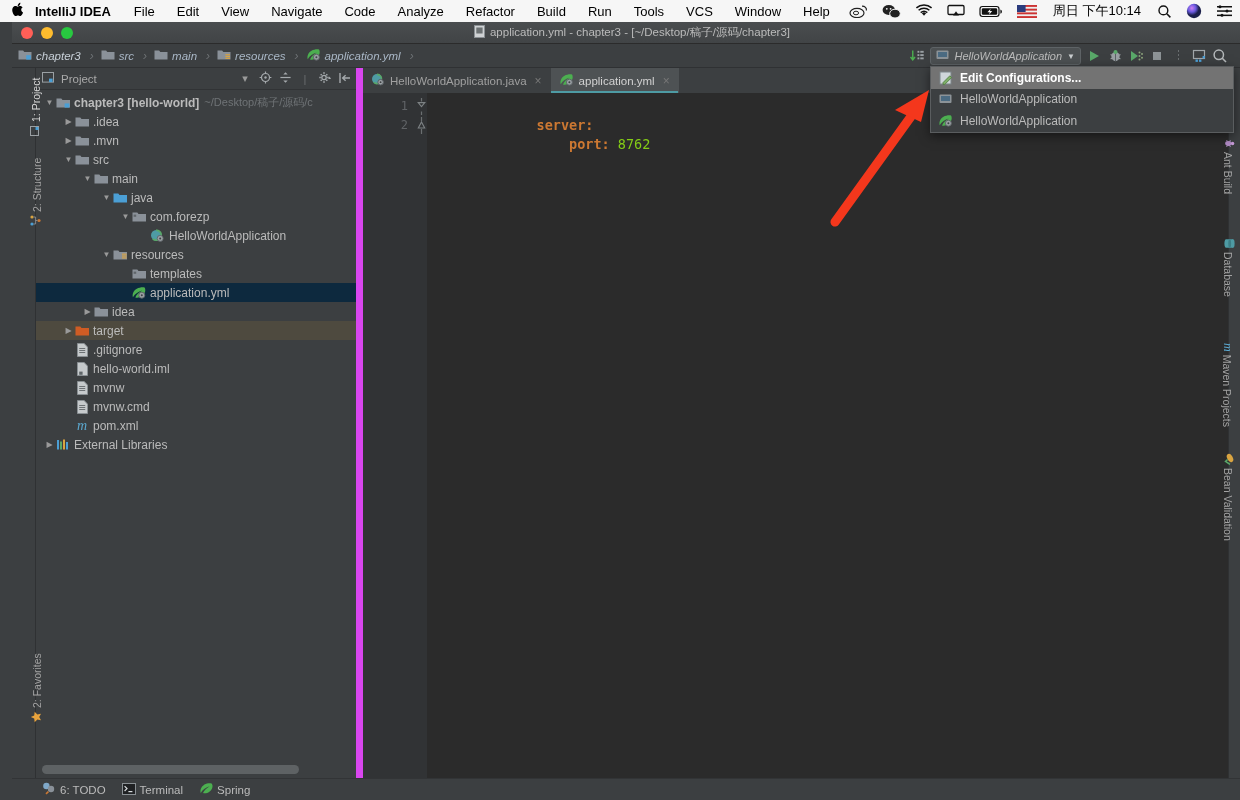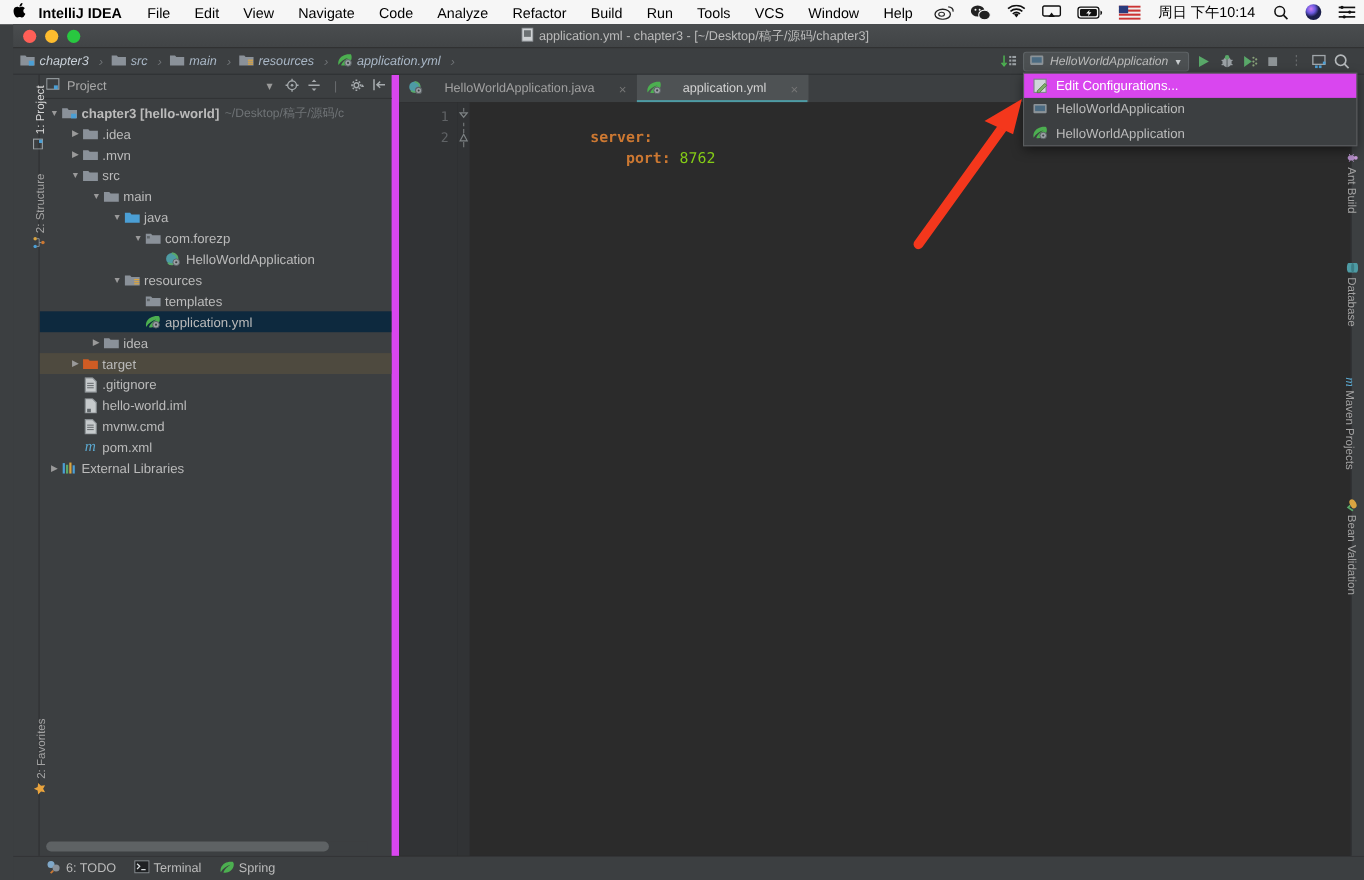--- a/index.html
+++ b/index.html
@@ -122,21 +122,21 @@
   #hscroll {
     position: absolute; left: 6px; right: 22px; bottom: 4px; height: 9px;
   }
   #hscroll .track { width: 100%; height: 9px; background: #3c3f41; }
   #hscroll .thumb { width: 88%; height: 9px; background: #5e6264; border-radius: 5px; }
 
   
   #editor { flex: 1; display: flex; flex-direction: column; background: #2b2b2b; }
   #tabs { height: 25px; background: #3c3f41; display: flex; align-items: stretch; }
   .tab {
-    display: flex; align-items: center; gap: 19px; padding: 0 8px;
+    display: flex; align-items: center; gap: 5px; padding: 0 8px;
     font-size: 11.5px; color: #a0a0a0; border-right: 1px solid #32343600;
     position: relative;
   }
   .tab.active { background: #4e5254; color: #d2d2d2; }
   .tab.active::after {
     content: ''; position: absolute; left: 0; right: 0; bottom: 0;
     height: 2px; background: #4e9ba4;
   }
   .tab .x { color: #777; font-size: 12px; margin-left: 3px; }
 
@@ -170,21 +170,21 @@
   
   #dropdown {
     position: absolute; left: 918px; top: 44px; width: 304px;
     background: #3c3f41; border: 1px solid #5a5d5f;
     box-shadow: 0 3px 10px rgba(0,0,0,.5); z-index: 40;
   }
   .ditem {
     height: 21.5px; display: flex; align-items: center; gap: 7px;
     padding: 0 7px; color: #bbbbbb; font-size: 12px; white-space: nowrap;
   }
-  .ditem.selected { background: #d946ef; color: #ffffff; font-weight: normal; }
+  .ditem.selected { background: #737373; color: #ffffff; font-weight: bold; }
   .ditem .di { width: 15px; height: 15px; display:flex; align-items:center; justify-content:center; }
 
   
   #redarrow { position: absolute; left: 805px; top: 60px; z-index: 50; pointer-events: none; }
 </style>
 </head>
 <body>
 
 <div id="macbar">
   <span class="apple">
@@ -680,20 +680,34 @@
             <span class="ficon">
               <svg width="13" height="14" viewBox="0 0 13 14">
                 <path d="M1.5.5h6.6l3.4 3.4v9.6H1.5z" fill="#c6cacc" stroke="#8a9094"></path>
                 <g fill="#6d7275">
                   <rect x="3.2" y="5" width="6" height="1"></rect>
                   <rect x="3.2" y="7" width="6" height="1"></rect>
                   <rect x="3.2" y="9" width="6" height="1"></rect>
                 </g>
               </svg>
             </span>
+            <span class="rlabel">mvnw</span>
+          </div>
+          <div class="row" style="padding-left: 27px;">
+            <span class="arrow none">▶</span>
+            <span class="ficon">
+              <svg width="13" height="14" viewBox="0 0 13 14">
+                <path d="M1.5.5h6.6l3.4 3.4v9.6H1.5z" fill="#c6cacc" stroke="#8a9094"></path>
+                <g fill="#6d7275">
+                  <rect x="3.2" y="5" width="6" height="1"></rect>
+                  <rect x="3.2" y="7" width="6" height="1"></rect>
+                  <rect x="3.2" y="9" width="6" height="1"></rect>
+                </g>
+              </svg>
+            </span>
             <span class="rlabel">mvnw.cmd</span>
           </div>
           <div class="row" style="padding-left: 27px;">
             <span class="arrow none">▶</span>
             <span class="ficon">
               <span style="color:#5ba8cf;font-style:italic;font-family:'Liberation Serif',serif;font-size:14px;line-height:1">m</span>
             </span>
             <span class="rlabel">pom.xml</span>
           </div>
           <div class="row" style="padding-left: 8px;">

